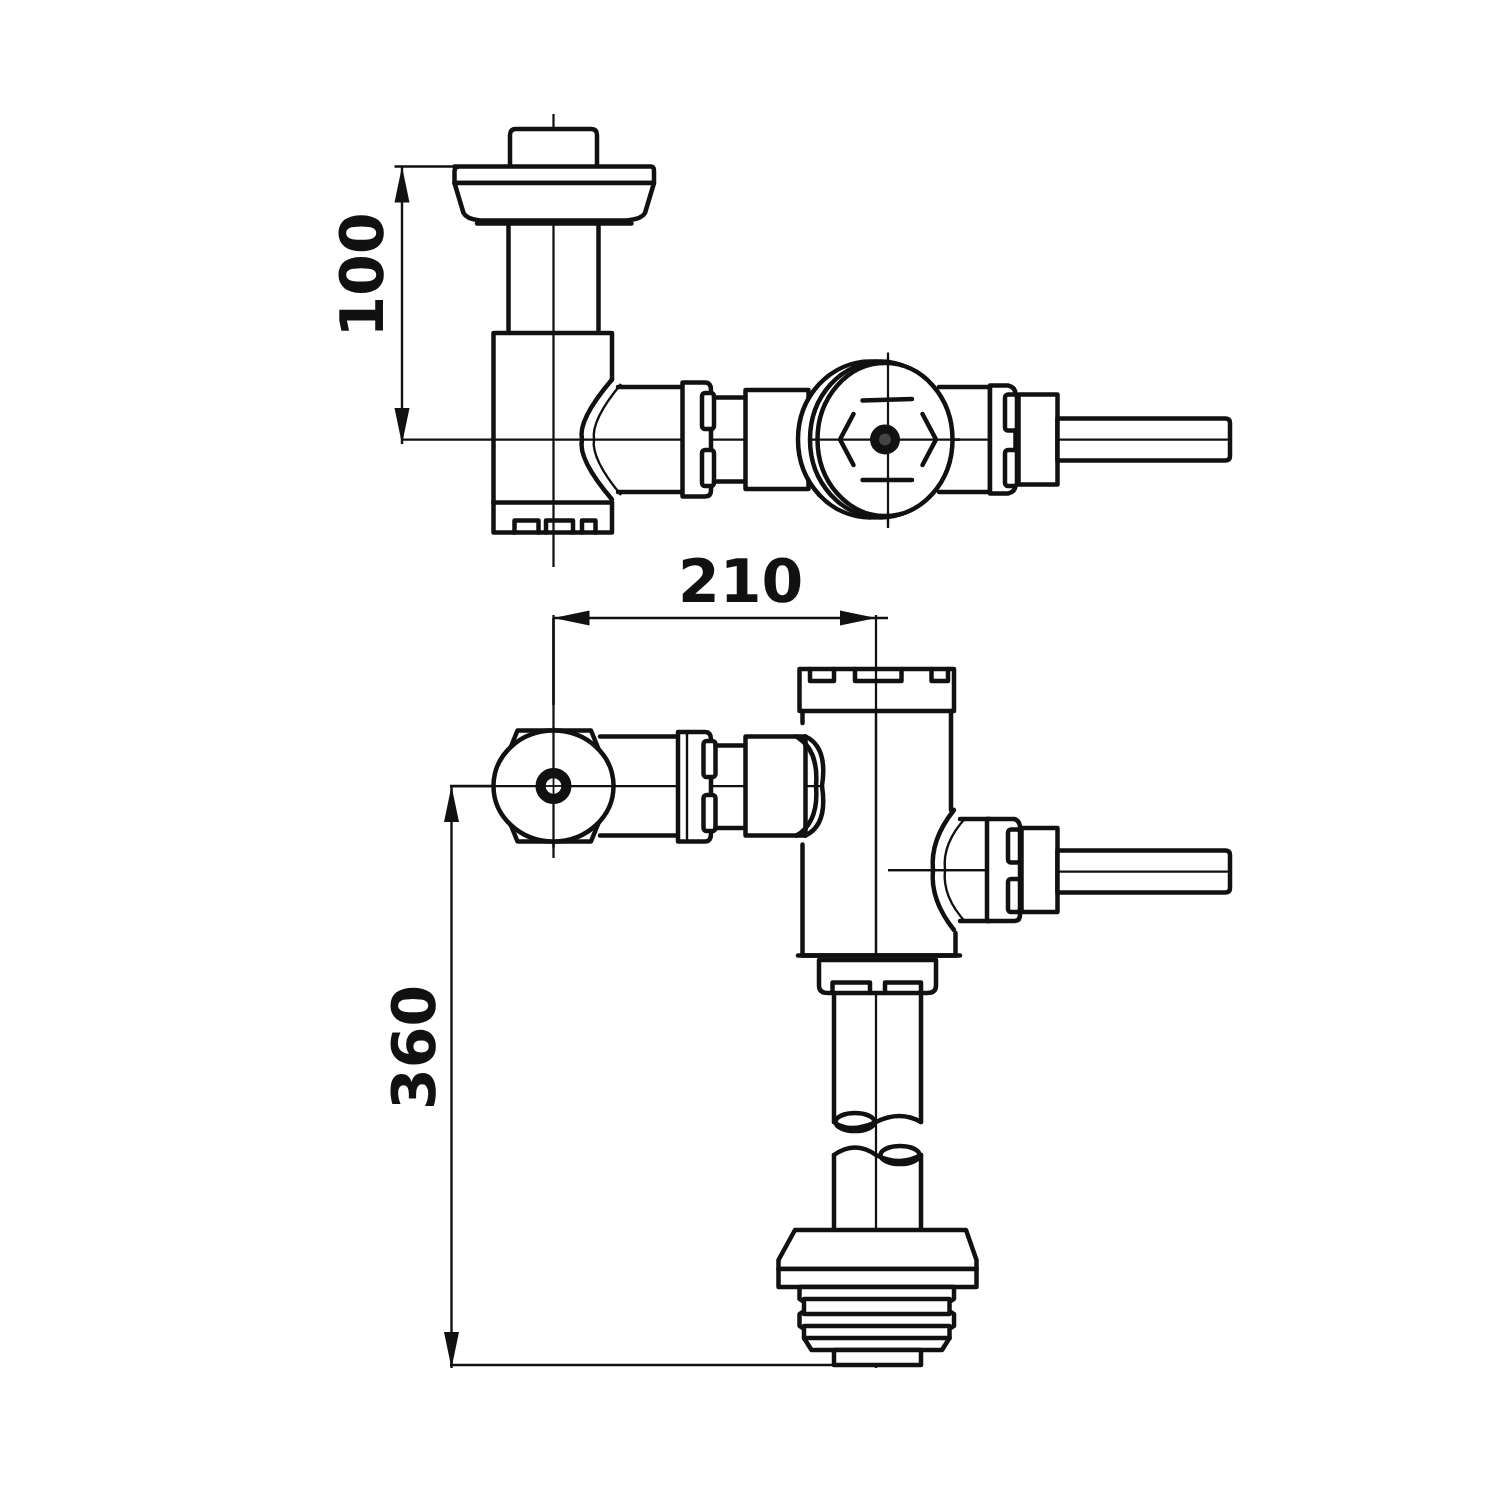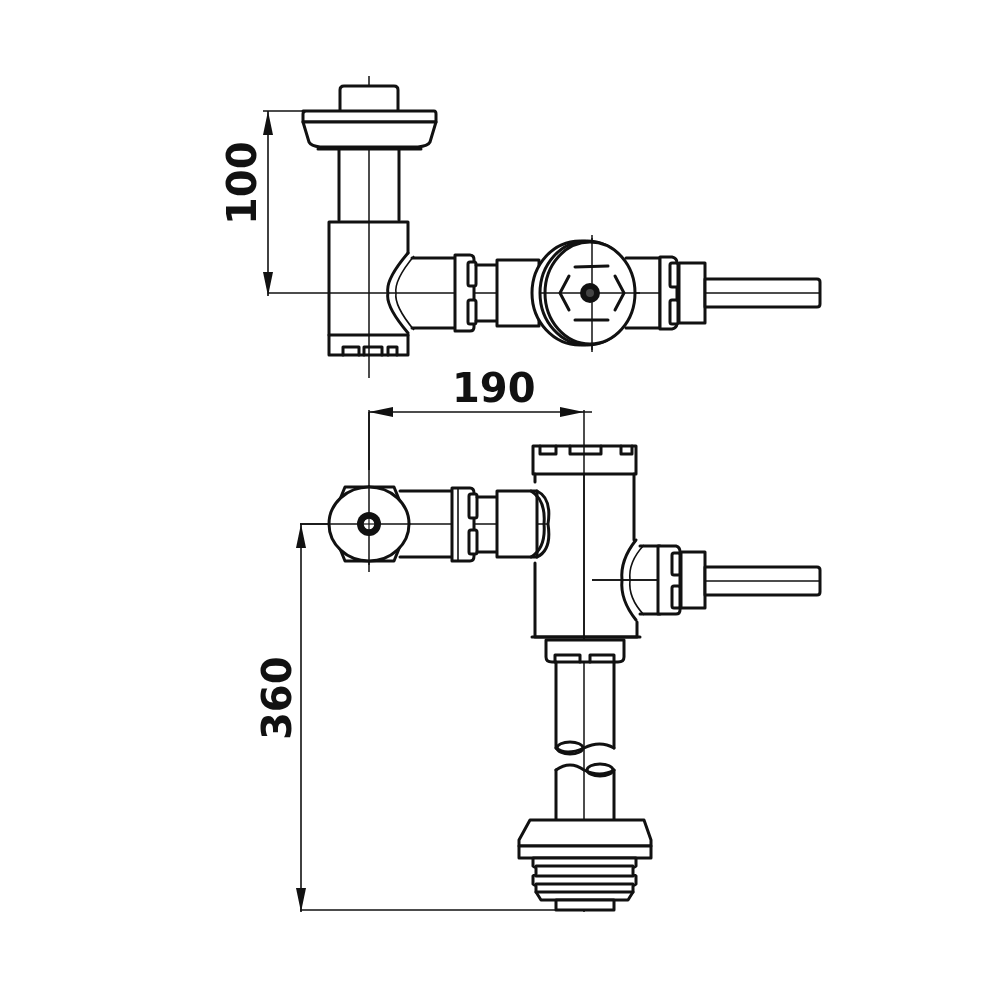--- a/index.html
+++ b/index.html
@@ -195,14 +195,14 @@
       <line class="dim" x1="300" y1="524" x2="330" y2="524"></line>
       <line class="dim" x1="300" y1="910" x2="556" y2="910"></line>
       <line class="dim" x1="301" y1="524" x2="301" y2="912"></line>
       <polygon class="arrow" points="301,524 296,548 306,548"></polygon>
       <polygon class="arrow" points="301,912 296,888 306,888"></polygon>
     </g>
   </g>
 </svg>
 
 <div id="dim-100-label" class="label">100</div>
-<div id="dim-120-label" class="label">190</div>
+<div id="dim-120-label" class="label">210</div>
 <div id="dim-360-label" class="label">360</div>
 
 </body></html>

